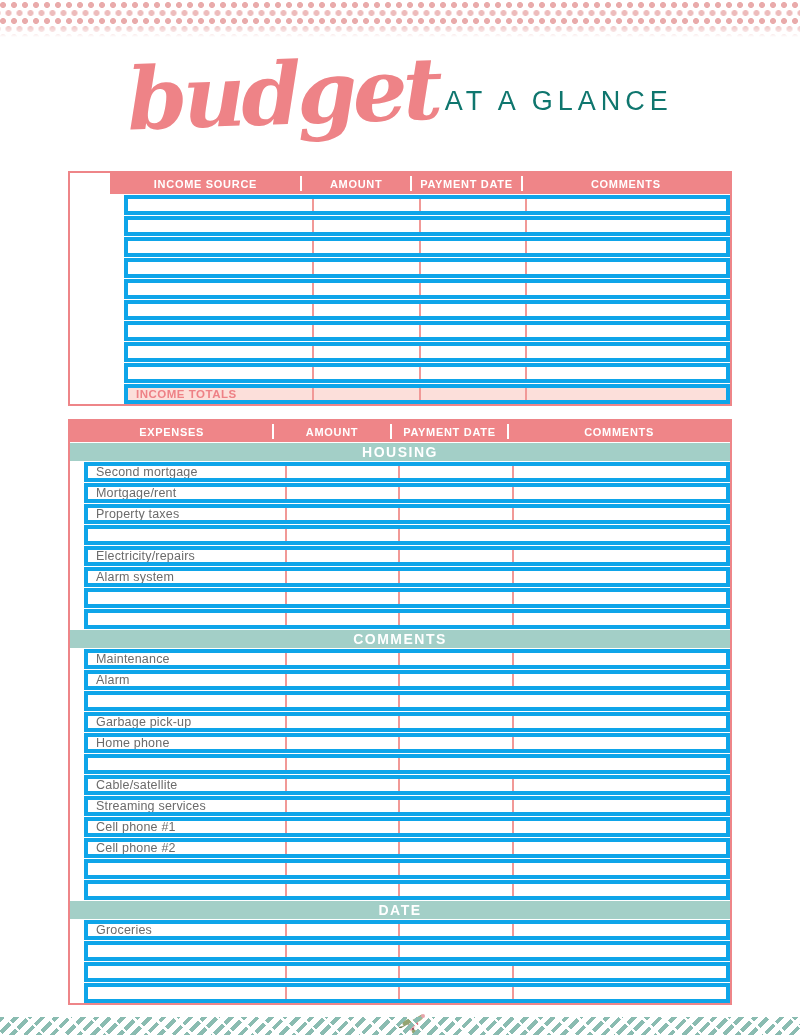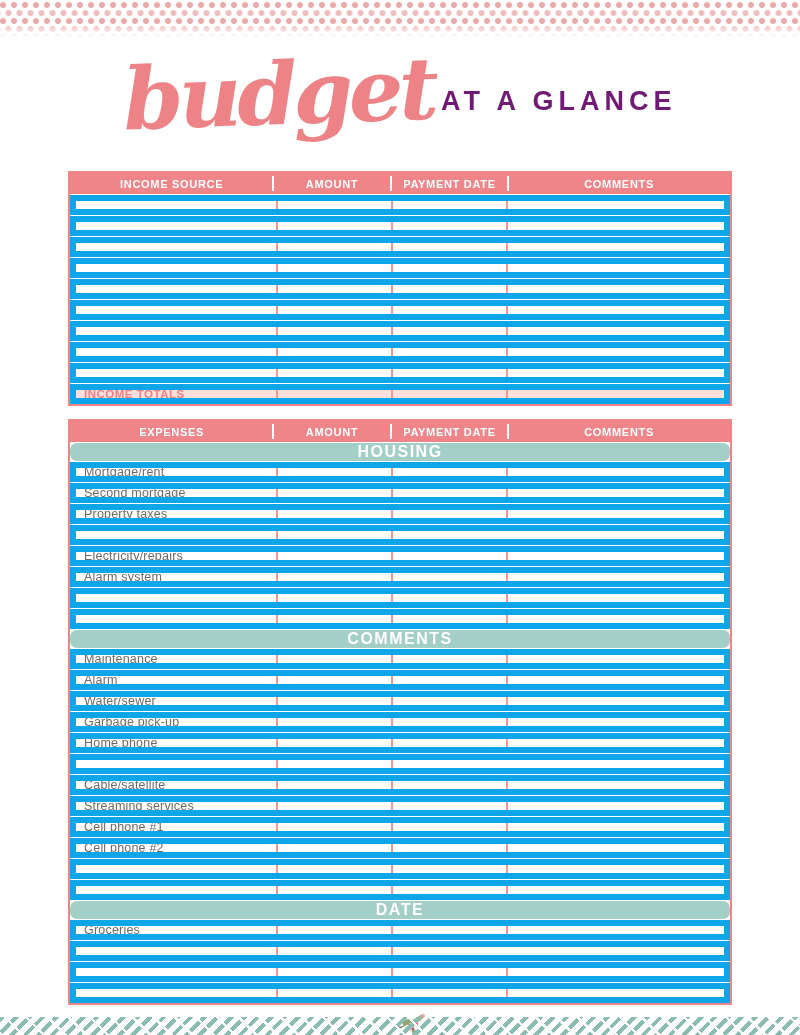--- a/index.html
+++ b/index.html
@@ -36,36 +36,36 @@
     font-weight:bold;
     font-size:86px;
     line-height:1.25;
     letter-spacing:-0.05em;
     color:#ee8387;
     transform:rotate(-2deg);
     display:inline-block;
   }
   .title-suffix {
     font-size:27px;
-    font-weight:bold;
+    font-weight:normal;
     letter-spacing:5px;
-    color:#701a75;
+    color:#0f766e;
     position:relative;
     top:-14px;
     margin-left:6px;
   }
 
   
   .sheet { width:664px; margin:0 auto; }
   .tbl {
     border:2px solid #ee8588;
     background:#ffffff;
   }
   .tbl + .tbl { margin-top:13px; }
-  .income-tbl { margin-top:5px; }
+  .income-tbl { margin-top:5px;padding-left:40px; }
 
   .thead, .trow {
     display:grid;
     grid-template-columns:30.8% 17.8% 17.8% auto;
   }
   .thead {
     background:#ef8588;
     height:21px;
   }
   .th {
@@ -82,22 +82,23 @@
     content:"";
     position:absolute;
     left:-1px; top:3px; bottom:3px;
     width:2px;
     background:#ffffff;
   }
 
   .trow {
     height:20px;
     margin-top:1px;
-    border:6px solid #0ea5e9;
+    border:4px solid #0ea5e9;
     background:#ffffff;
+    margin-left:14px;
   }
   .tcell {
     display:flex;
     align-items:center;
     padding-left:8px;
     font-size:12.5px;
     letter-spacing:.2px;
     color:#6b6b6b;
     overflow:hidden;
     white-space:nowrap;
@@ -110,27 +111,26 @@
     font-weight:bold;
     font-size:11.5px;
     letter-spacing:.5px;
   }
 
   .band {
     height:18px;
     margin-top:1px;
     background:#a3cfc7;
     color:#ffffff;
-    font-size:16px;
+    font-size:14px;
     font-weight:bold;
     letter-spacing:1.5px;
     display:flex;
     align-items:center;
     justify-content:center;
-    border-radius:7px;
   }
 
   
   .brand {
     margin-top:6px;
     text-align:center;
     position:relative;
   }
   .sprig {
     display:block;
@@ -230,32 +230,32 @@
     </div>
   <div class="tbl expenses-tbl">
       <div class="thead">
         <div class="th">EXPENSES</div>
         <div class="th">AMOUNT</div>
         <div class="th">PAYMENT DATE</div>
         <div class="th">COMMENTS</div>
       </div>
       <div class="band">HOUSING</div>
       <div class="trow">
+        <div class="tcell">Second mortgage</div>
+        <div class="tcell"></div>
+        <div class="tcell"></div>
+        <div class="tcell"></div>
+      </div>
+      <div class="trow">
         <div class="tcell">Mortgage/rent</div>
         <div class="tcell"></div>
         <div class="tcell"></div>
         <div class="tcell"></div>
       </div>
       <div class="trow">
-        <div class="tcell">Second mortgage</div>
-        <div class="tcell"></div>
-        <div class="tcell"></div>
-        <div class="tcell"></div>
-      </div>
-      <div class="trow">
         <div class="tcell">Property taxes</div>
         <div class="tcell"></div>
         <div class="tcell"></div>
         <div class="tcell"></div>
       </div>
       <div class="trow">
         <div class="tcell"></div>
         <div class="tcell"></div>
         <div class="tcell"></div>
       </div>
@@ -290,21 +290,20 @@
         <div class="tcell"></div>
         <div class="tcell"></div>
       </div>
       <div class="trow">
         <div class="tcell">Alarm</div>
         <div class="tcell"></div>
         <div class="tcell"></div>
         <div class="tcell"></div>
       </div>
       <div class="trow">
-        <div class="tcell">Water/sewer</div>
         <div class="tcell"></div>
         <div class="tcell"></div>
         <div class="tcell"></div>
       </div>
       <div class="trow">
         <div class="tcell">Garbage pick-up</div>
         <div class="tcell"></div>
         <div class="tcell"></div>
         <div class="tcell"></div>
       </div>

